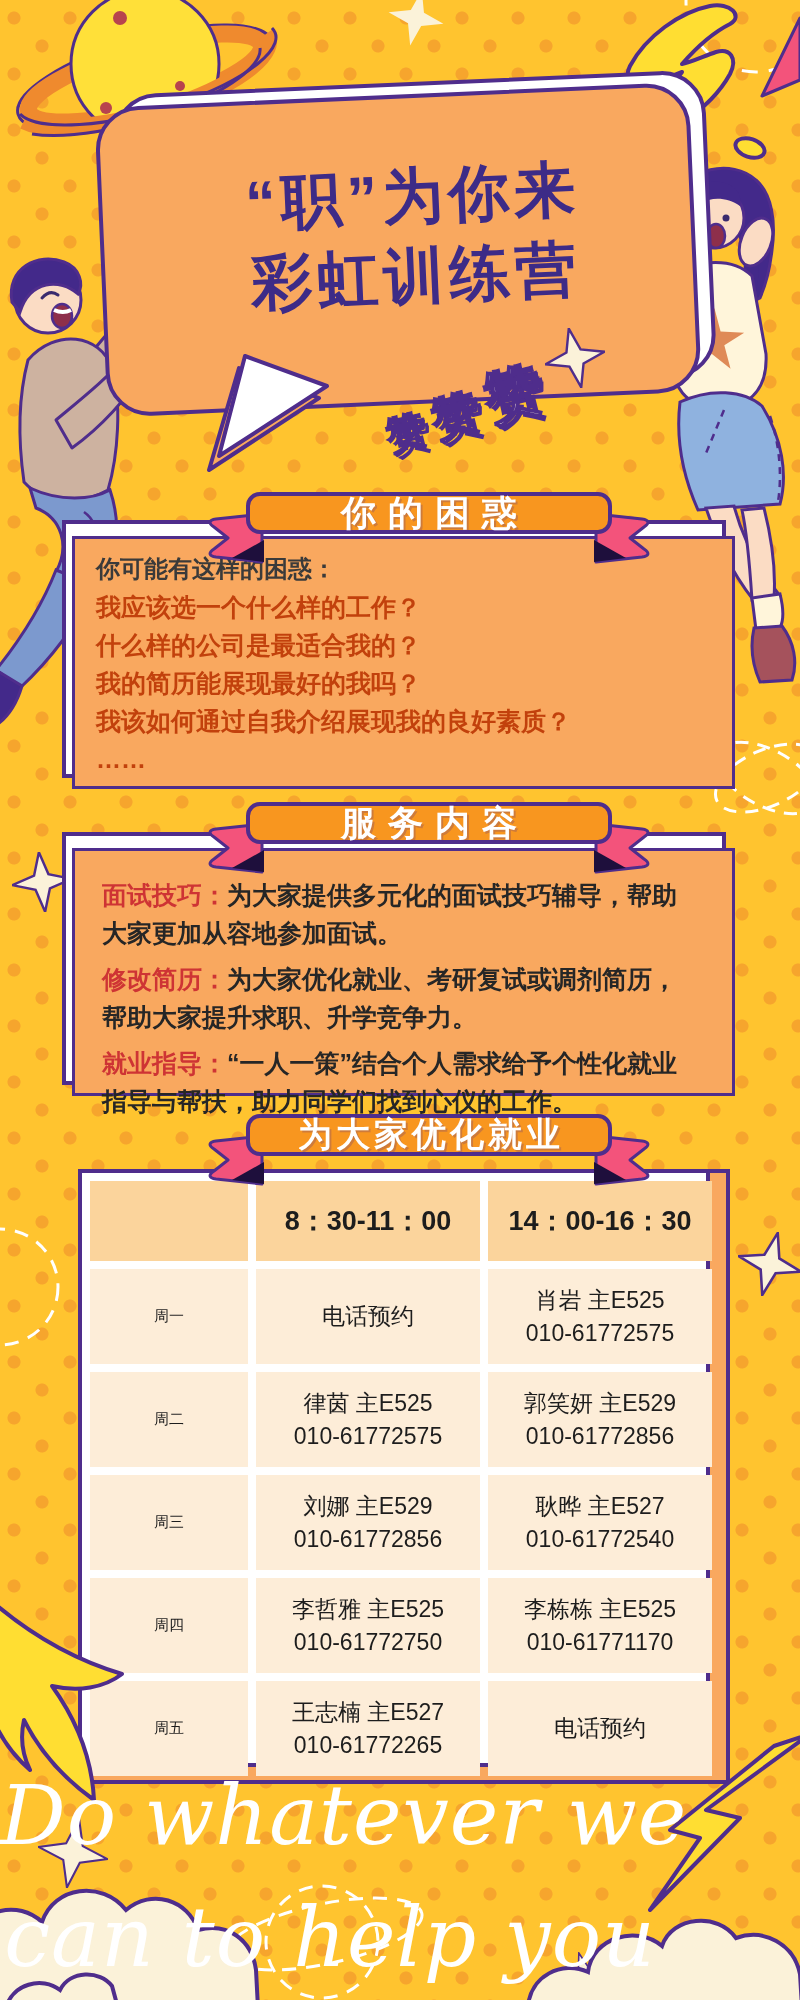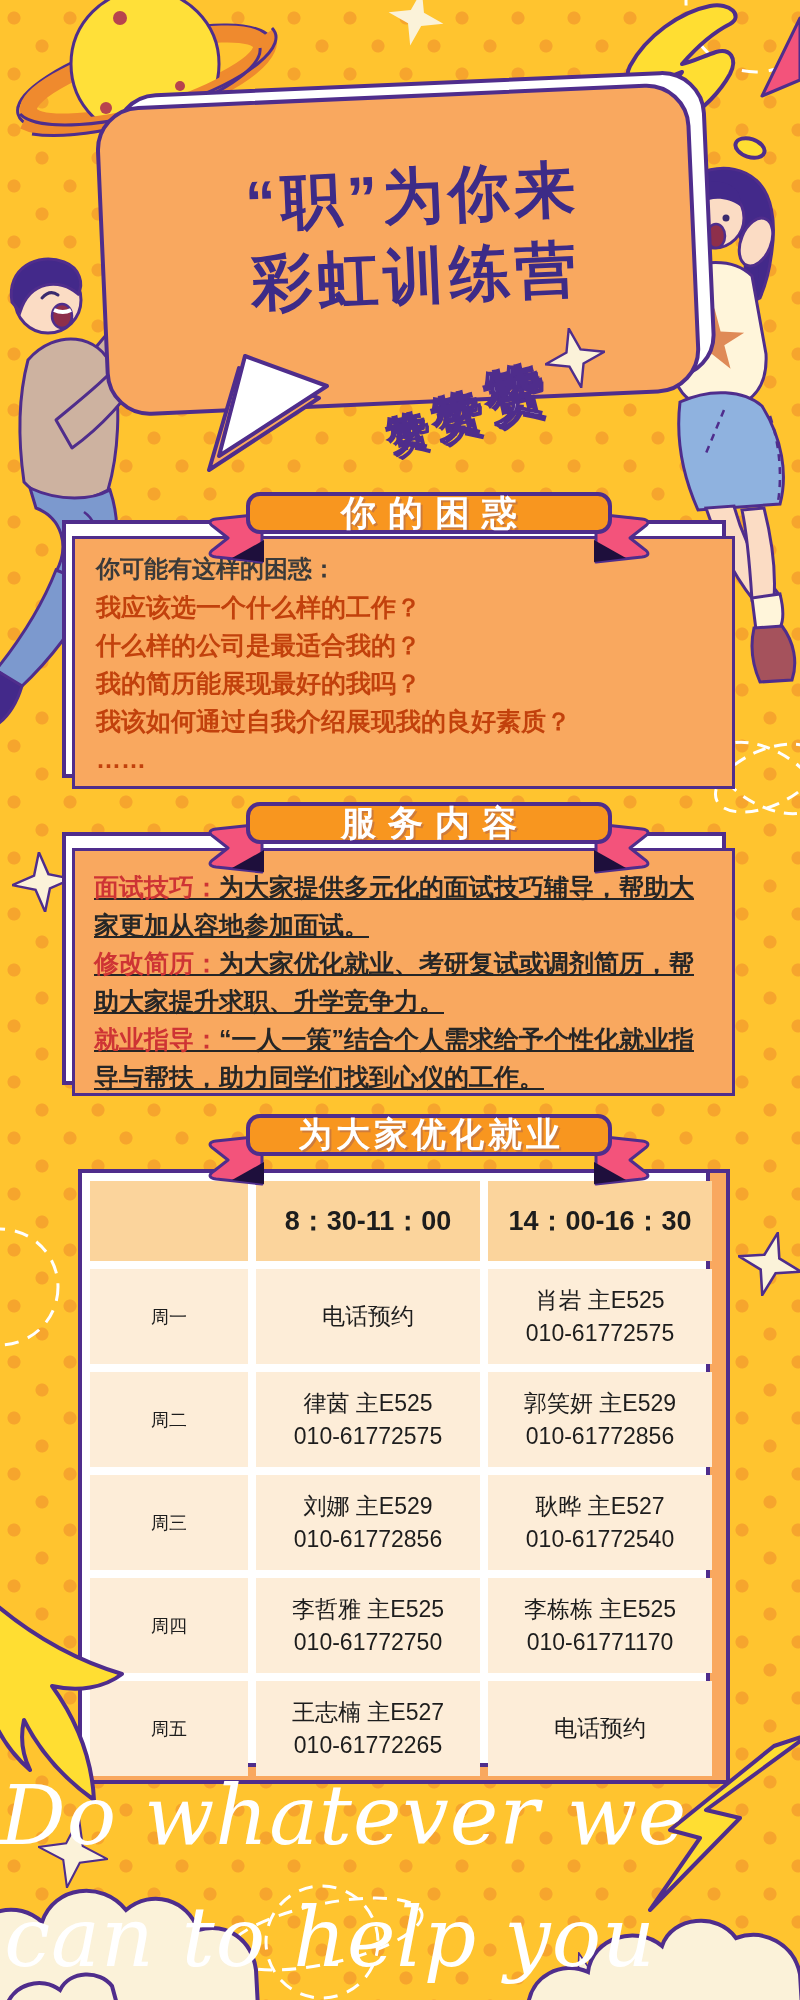--- a/index.html
+++ b/index.html
@@ -67,21 +67,21 @@
     border:4px solid #4F2D8C; z-index:2; box-sizing:border-box;
   }
   .card::after{
     content:""; position:absolute; left:6px; top:12px; right:-13px; bottom:-15px;
     background:#F9A85F; border:3px solid #4F2D8C; z-index:-1;
   }
   .card1{ top:520px; height:258px; padding:26px 30px 0; }
   .card1 .intro{ font-size:24px; font-weight:700; color:#3A3A3A; line-height:38px; text-align:left; }
   .card1 .q{ font-size:25px; font-weight:700; color:#c2410c; line-height:38px; text-align:left; }
   .card2{ top:832px; height:253px; padding:32px 28px 0; }
-  .card2 p{ margin:0; font-size:25px; font-weight:600; color:#262626; line-height:38px; text-align:left;text-decoration:underline; }
+  .card2 p{ margin:8px; font-size:25px; font-weight:600; color:#262626; line-height:38px; text-align:left; }
   .card2 b{ color:#CE3434; font-weight:800; }
 
   
   .table-wrap{
     position:absolute; left:78px; top:1169px; width:652px; height:615px;
     background:#F9A85F; border:4px solid #4F2D8C; z-index:2; box-sizing:border-box;
   }
   .table-white{
     position:absolute; left:-4px; top:-4px; width:632px; height:598px;
     background:#fff; border:4px solid #4F2D8C; box-sizing:border-box;
@@ -90,21 +90,21 @@
     position:absolute; left:8px; top:8px;
     display:grid; grid-template-columns:158px 224px 224px;
     grid-template-rows:80px repeat(5, 95px); gap:8px;border-radius:17px;
   }
   .cell{
     display:flex; flex-direction:column; align-items:center; justify-content:center;
     text-align:center; color:#1d1d1d;
   }
   .th{ background:#FBD49C; font-size:27px; font-weight:600; }
   .td{ background:#FDEDD8; font-size:23px; line-height:33px; }
-  .day{ background:#FDEDD8; font-size:18px; }
+  .day{ background:#FDEDD8; font-size:15px; }
 
   
   .script{
     position:absolute; left:0; width:660px; text-align:center; color:#fff;
     font-family:"DejaVu Serif", serif; font-style:italic; font-weight:400;
     font-size:82px; z-index:6; letter-spacing:1px; white-space:nowrap;
   }
   .script.s1{ top:1768px; }
   .script.s2{ top:1890px; }
 

